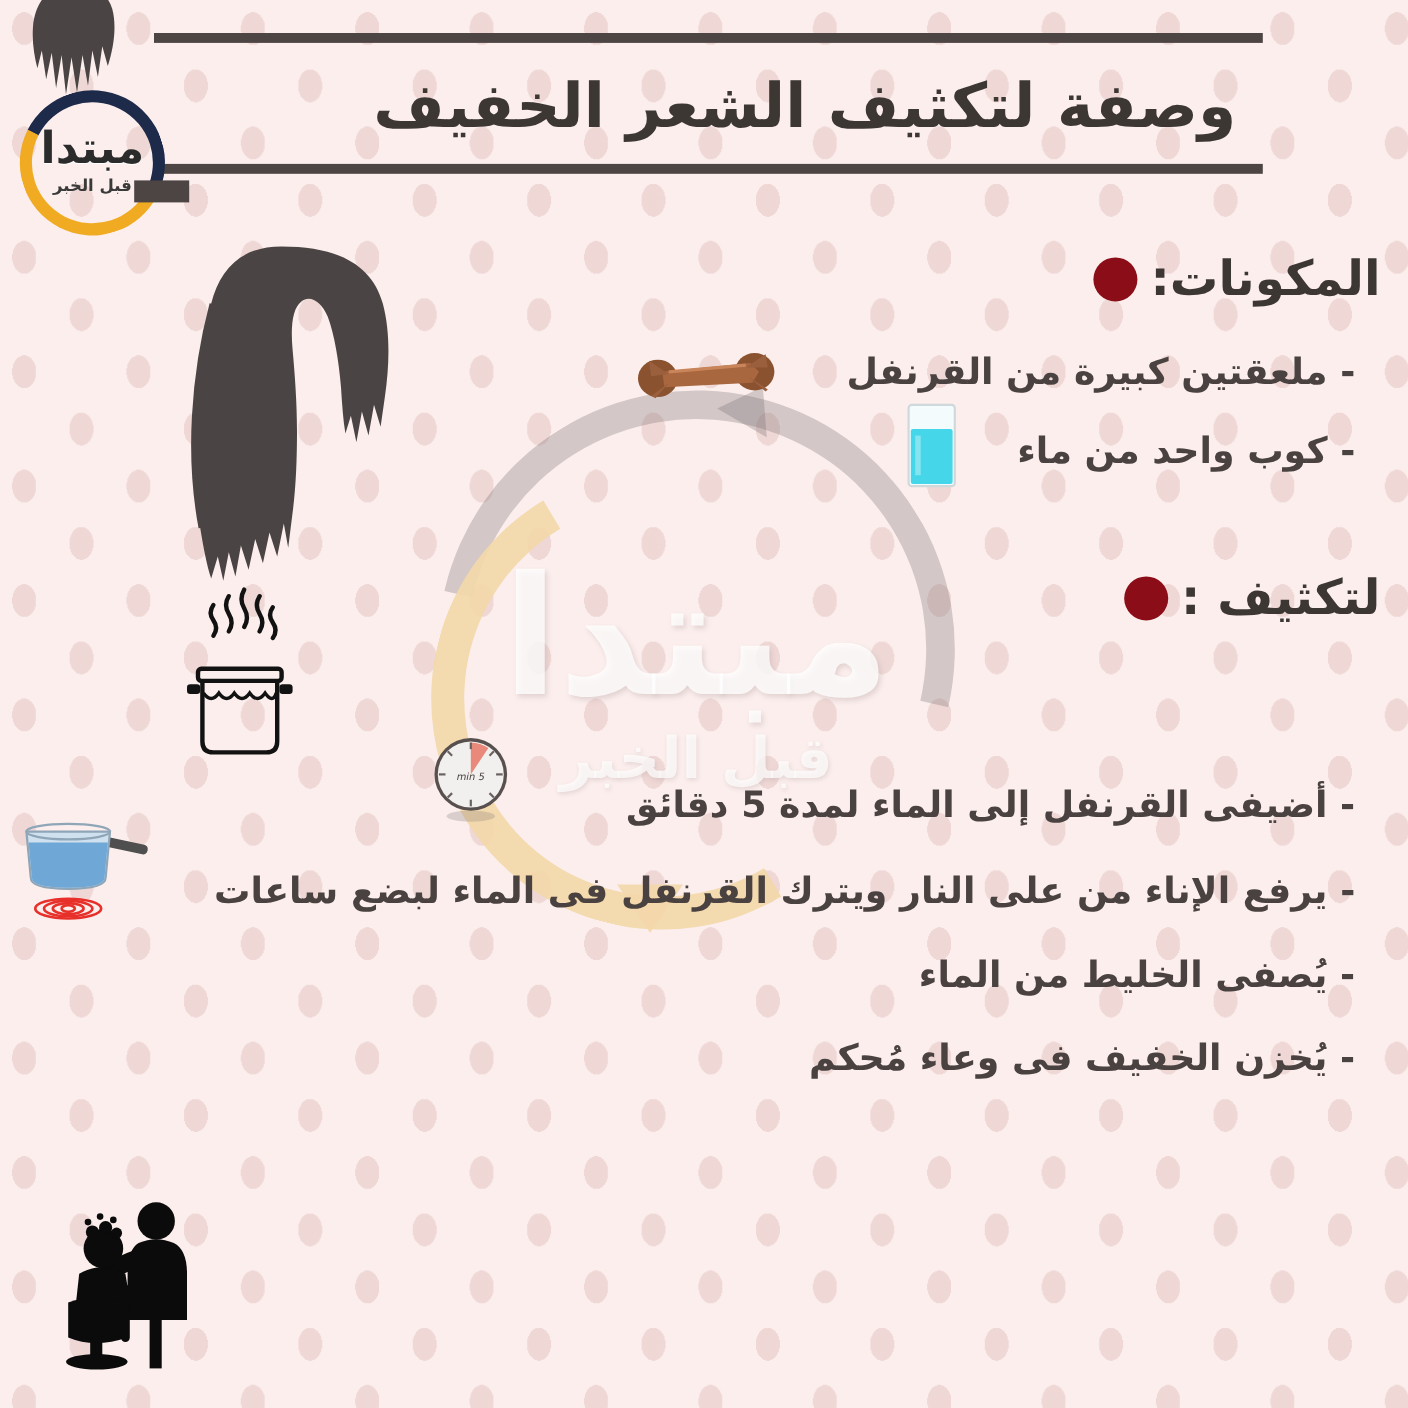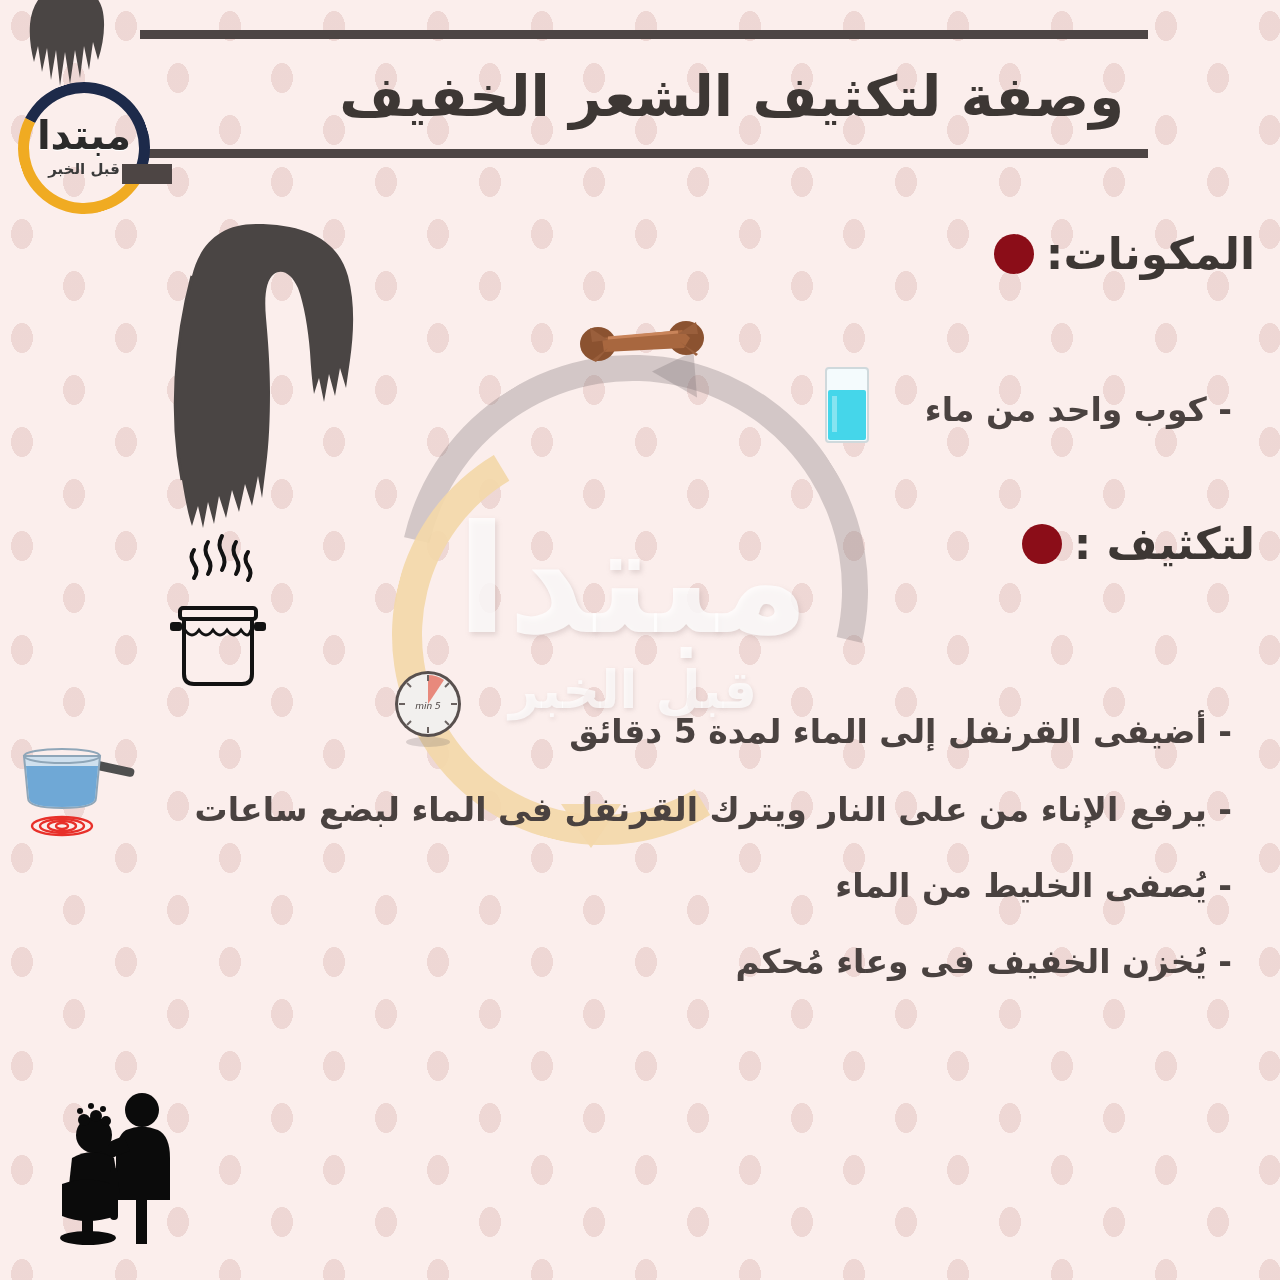--- a/index.html
+++ b/index.html
@@ -275,20 +275,21 @@
     <div class="logo-word">مبتدا</div>
     <div class="logo-sub">قبل الخبر</div>
     <div class="logo-tab"></div>
   </div>
 
   <div class="section-heading" id="heading-ingredients">
     <span class="bullet"></span>
     <span class="label">المكونات:</span>
   </div>
 
+  <div class="line" id="ing-1">- ملعقتين كبيرة من القرنفل</div>
   <div class="line" id="ing-2">- كوب واحد من ماء</div>
 
   <div class="section-heading" id="heading-method">
     <span class="bullet"></span>
     <span class="label">لتكثيف :</span>
   </div>
 
   <div class="line" id="step-2">- أضيفى القرنفل إلى الماء لمدة 5 دقائق</div>
   <div class="line" id="step-3">- يرفع الإناء من على النار ويترك القرنفل فى الماء لبضع ساعات</div>
   <div class="line" id="step-4">- يُصفى الخليط من الماء</div>

